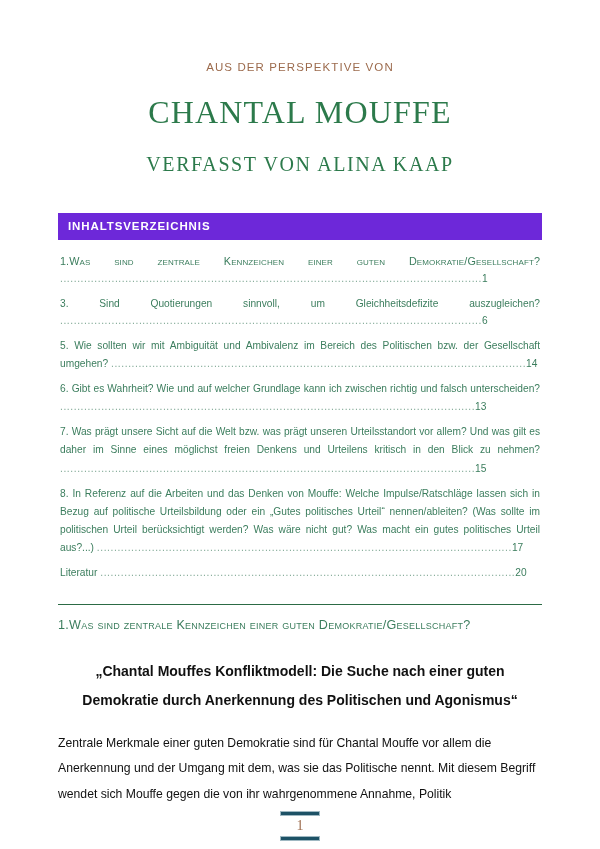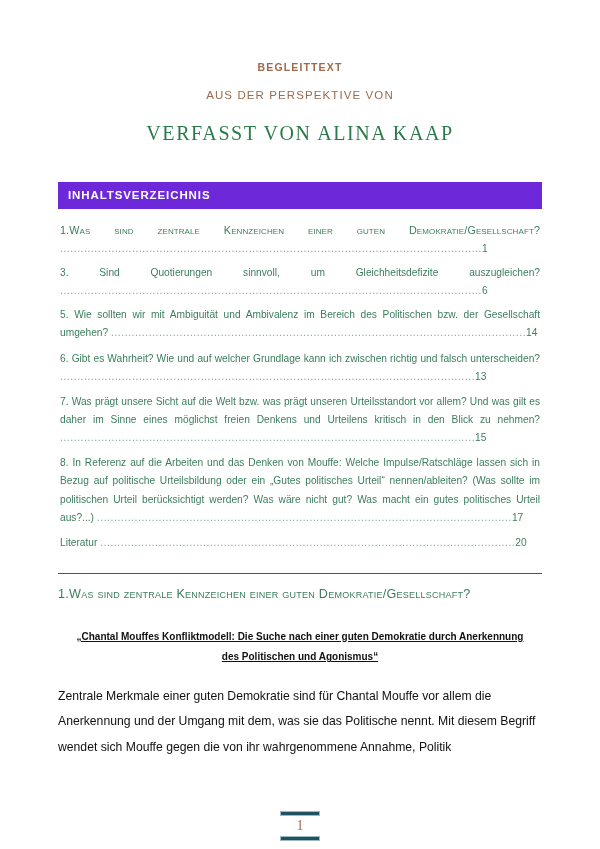--- a/index.html
+++ b/index.html
@@ -122,27 +122,26 @@
     color: #3b7d5d;
     font-size: 12.6px;
     font-variant: small-caps;
     letter-spacing: 0.25px;
     margin: 0 0 24px 0;
     font-weight: normal;
     line-height: 1.3;
   }
   .quote-heading {
     color: #111111;
-    font-size: 10px;
+    font-size: 14px;
     font-weight: bold;
     text-align: center;
     line-height: 2.05;
     margin: 0 0 16px 0;
     padding: 0 14px;
-    text-decoration: underline;
   }
   .body-par {
     color: #111111;
     font-size: 12.2px;
     line-height: 2.1;
     margin: 0;
     text-align: left;
   }
 
   
@@ -169,22 +168,22 @@
     font-size: 14px;
     line-height: 1.45;
   }
 </style>
 </head>
 <body>
 
 <div class="page">
 
   <div class="title-block">
-    <div class="kicker">BEGLEITTEXT</div>
     <div class="kicker-2">AUS DER PERSPEKTIVE VON</div>
+    <h1 class="main-title">CHANTAL MOUFFE</h1>
     <div class="author-line">VERFASST VON ALINA KAAP</div>
   </div>
 
   <div class="toc">
     <div class="toc-header">INHALTSVERZEICHNIS</div>
     <div class="toc-body" id="toc-body">
         <div class="toc-entry caps"><span class="txt">1.Was sind zentrale Kennzeichen einer guten Demokratie/Gesellschaft? </span><span class="leader">...........................................................................................................................</span><span class="pg">1</span></div>
         <div class="toc-entry"><span class="txt">3. Sind Quotierungen sinnvoll, um Gleichheitsdefizite auszugleichen? </span><span class="leader">...........................................................................................................................</span><span class="pg">6</span></div>
         <div class="toc-entry multiline"><span class="txt">5. Wie sollten wir mit Ambiguität und Ambivalenz im Bereich des Politischen bzw. der Gesellschaft umgehen? </span><span class="leader">.........................................................................................................................</span><span class="pg">14</span></div>
         <div class="toc-entry multiline"><span class="txt">6. Gibt es Wahrheit? Wie und auf welcher Grundlage kann ich zwischen richtig und falsch unterscheiden? </span><span class="leader">.........................................................................................................................</span><span class="pg">13</span></div>

